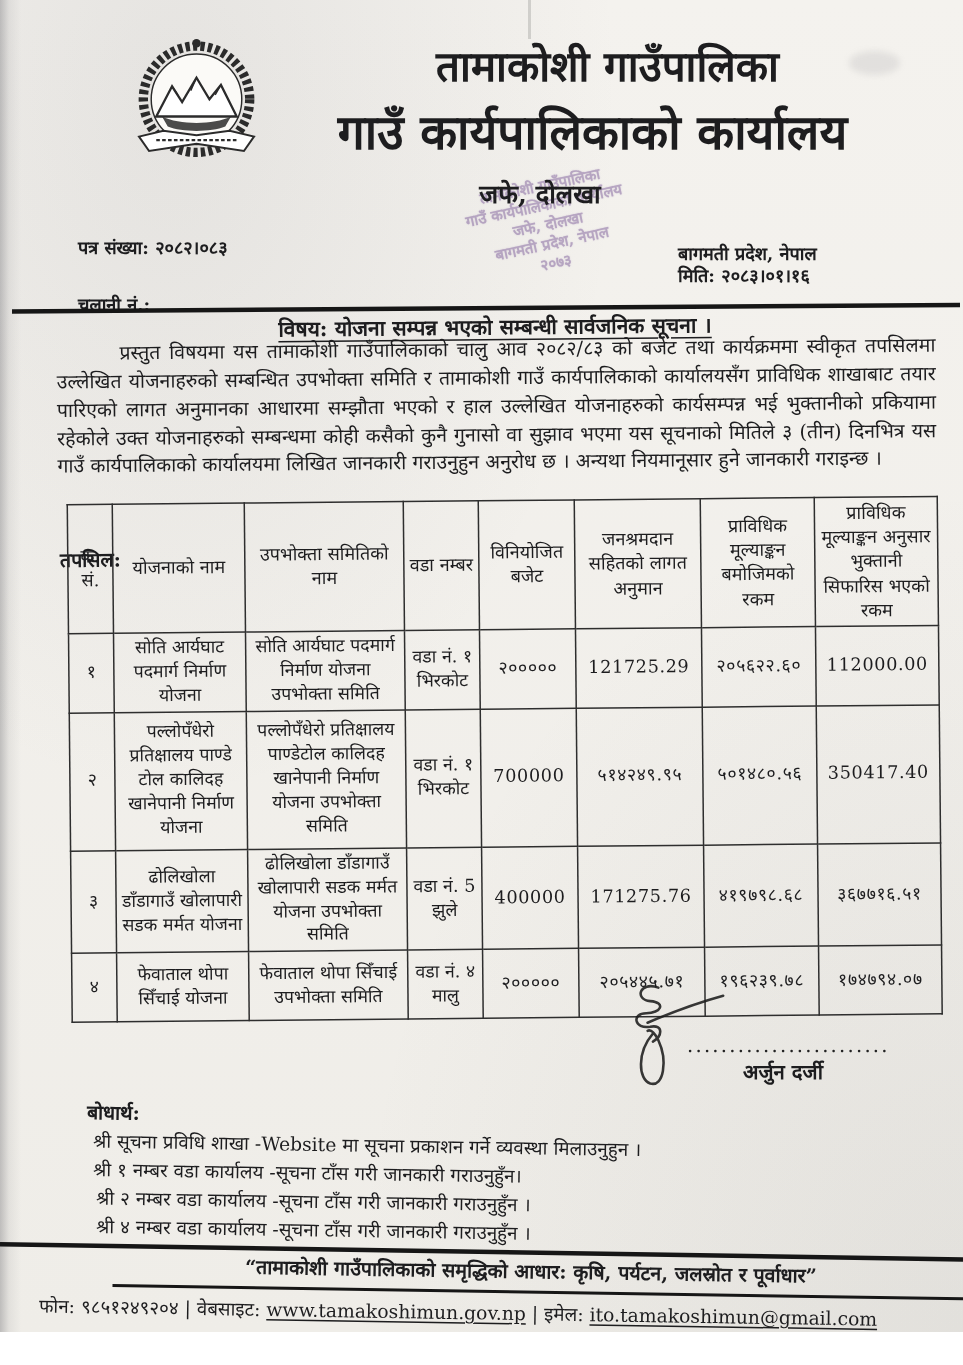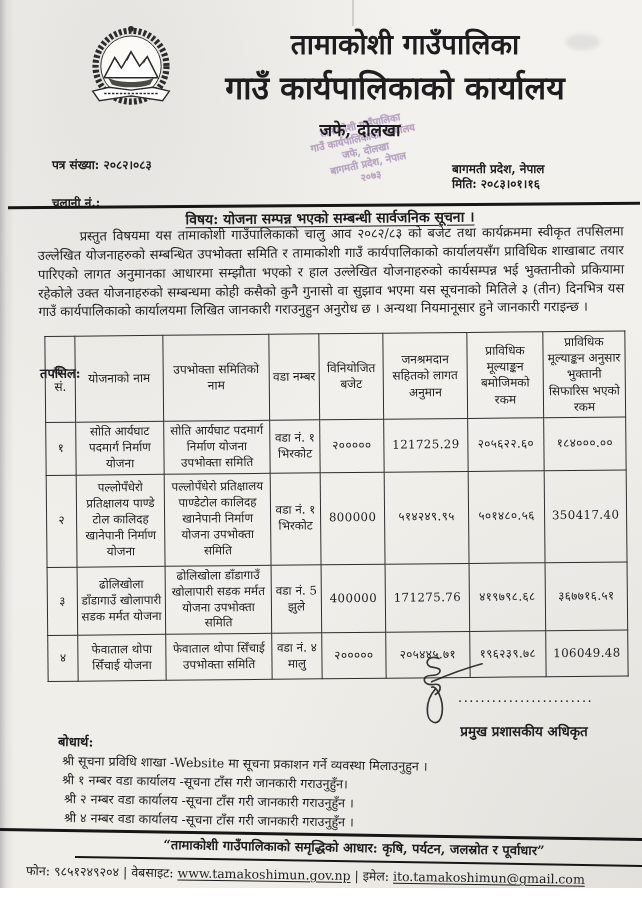--- a/index.html
+++ b/index.html
@@ -120,28 +120,28 @@
       <th>प्राविधिक मूल्याङ्कन अनुसार भुक्तानी सिफारिस भएको रकम</th>
     </tr>
     <tr style="height:52px">
       <td>१</td>
       <td>सोति आर्यघाट पदमार्ग निर्माण योजना</td>
       <td>सोति आर्यघाट पदमार्ग निर्माण योजना उपभोक्ता समिति</td>
       <td>वडा नं. १ भिरकोट</td>
       <td class="num">२०००००</td>
       <td class="num">121725.29</td>
       <td class="num">२०५६२२.६०</td>
-      <td class="num">१८४०००.००</td>
+      <td class="num">112000.00</td>
     </tr>
     <tr style="height:92px">
       <td>२</td>
       <td>पल्लोपँधेरो प्रतिक्षालय पाण्डे टोल कालिदह खानेपानी निर्माण योजना</td>
       <td>पल्लोपँधेरो प्रतिक्षालय पाण्डेटोल कालिदह खानेपानी निर्माण योजना उपभोक्ता समिति</td>
       <td>वडा नं. १ भिरकोट</td>
-      <td class="num">800000</td>
+      <td class="num">700000</td>
       <td class="num">५१४२४९.९५</td>
       <td class="num">५०१४८०.५६</td>
       <td class="num">350417.40</td>
     </tr>
     <tr style="height:52px">
       <td>३</td>
       <td>ढोलिखोला डाँडागाउँ खोलापारी सडक मर्मत योजना</td>
       <td>ढोलिखोला डाँडागाउँ खोलापारी सडक मर्मत योजना उपभोक्ता समिति</td>
       <td>वडा नं. 5 झुले</td>
       <td class="num">400000</td>
@@ -150,34 +150,34 @@
       <td class="num">३६७७१६.५१</td>
     </tr>
     <tr style="height:46px">
       <td>४</td>
       <td>फेवाताल थोपा सिँचाई योजना</td>
       <td>फेवाताल थोपा सिँचाई उपभोक्ता समिति</td>
       <td>वडा नं. ४ मालु</td>
       <td class="num">२०००००</td>
       <td class="num">२०५४४५.७१</td>
       <td class="num">१९६२३९.७८</td>
-      <td class="num">106049.48</td>
+      <td class="num">१७४७९४.०७</td>
     </tr>
   </tbody>
     </table>
 
   <svg class="abs" style="left:386px;top:653px;" width="104" height="72" viewBox="0 0 110 80">
     <g fill="none" stroke="#1d1d1d" stroke-width="1.9" stroke-linecap="round" opacity=".88">
       <path d="M56 6 C42 1 38 15 50 16 C62 17 58 25 47 25 C36 25 38 37 50 35 C60 33 59 42 52 46"></path>
       <path d="M48 32 C62 26 82 18 104 12"></path>
       <path d="M52 40 C40 54 41 74 50 77 C60 80 63 60 56 45 C53 39 50 37 48 38"></path>
     </g>
   </svg>
   <div class="abs sigline" style="left:458px;top:690px;">........................</div>
-  <div class="abs signame" style="left:428px;top:722px;width:192px;">प्रमुख प्रशासकीय अधिकृत</div>
+  <div class="abs signame" style="left:452px;top:705px;width:140px;">अर्जुन दर्जी</div>
 
   <div class="abs cc-label tiltDown" style="left:58px;top:732px;">बोधार्थ:</div>
   <div class="abs cc-item tiltDown" style="left:62px;top:752px;">श्री सूचना प्रविधि शाखा  -Website मा सूचना प्रकाशन गर्ने व्यवस्था मिलाउनुहुन ।</div>
   <div class="abs cc-item tiltDown" style="left:62px;top:771px;">श्री १ नम्बर वडा कार्यालय -सूचना टाँस गरी जानकारी गराउनुहुँन।</div>
   <div class="abs cc-item tiltDown" style="left:64px;top:790px;">श्री २ नम्बर वडा कार्यालय -सूचना टाँस गरी जानकारी गराउनुहुँन ।</div>
   <div class="abs cc-item tiltDown" style="left:64px;top:809px;">श्री ४ नम्बर वडा कार्यालय -सूचना टाँस गरी जानकारी गराउनुहुँन ।</div>
 
   <div class="abs rule tiltDown" style="left:0;top:828px;width:648px;height:3px;"></div>
   <div class="abs motto tiltDown" style="left:92px;top:834px;width:524px;">“तामाकोशी गाउँपालिकाको समृद्धिको आधार: कृषि, पर्यटन, जलस्रोत र पूर्वाधार”</div>
   <div class="abs rule tiltDown" style="left:75px;top:856px;width:570px;height:2px;"></div>

